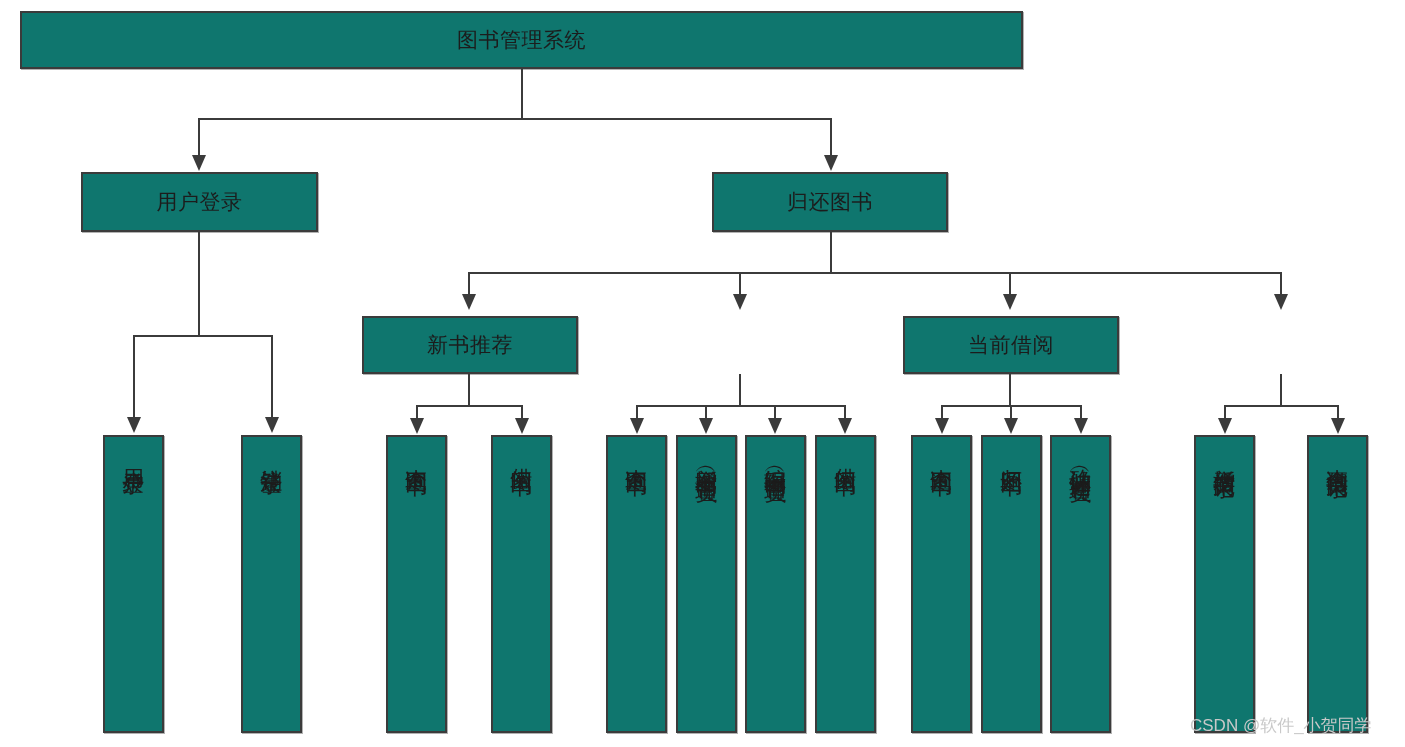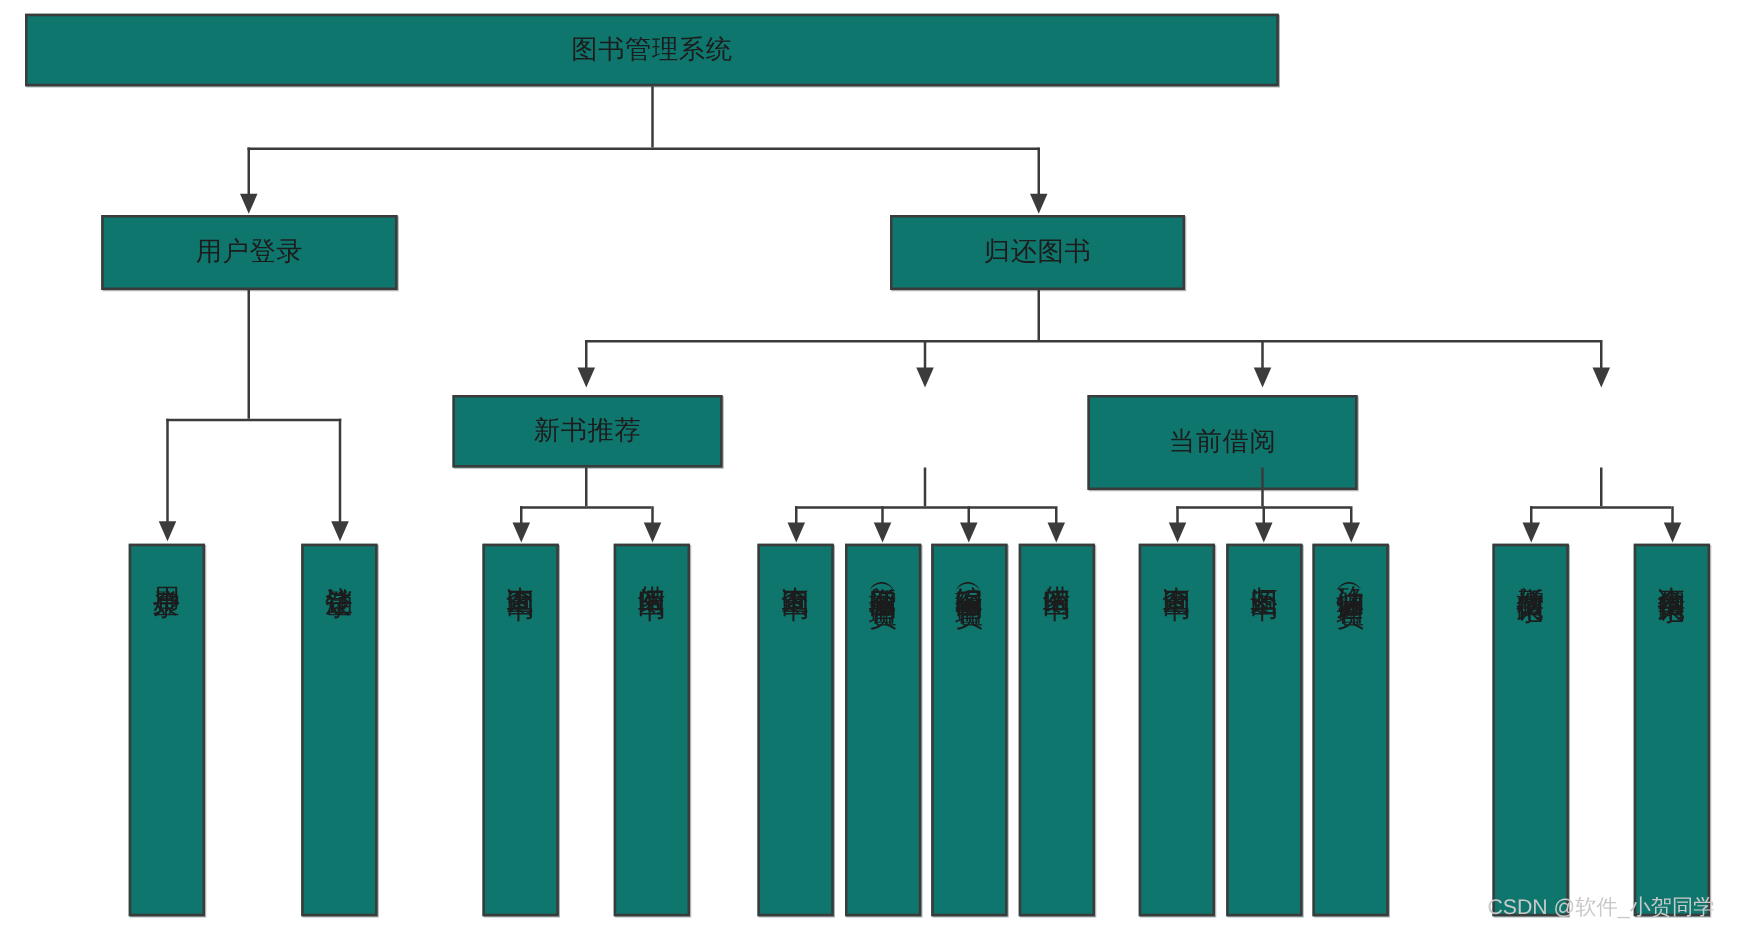--- a/index.html
+++ b/index.html
@@ -117,21 +117,21 @@
   <div class="vline" style="left:739px; top:272px; height:23px;"></div>
   <div class="arrow" style="left:733px; top:294px;"></div>
   <div class="vline" style="left:1009px; top:272px; height:23px;"></div>
   <div class="arrow" style="left:1003px; top:294px;"></div>
   <div class="vline" style="left:1280px; top:272px; height:23px;"></div>
   <div class="arrow" style="left:1274px; top:294px;"></div>
 
   <div class="node" style="left:362px; top:316px; width:216px; height:58px;align-items:center;">
     <span class="node-label">新书推荐</span>
   </div>
-  <div class="node" style="left:870px; top:316px; width:216px; height:76px;">
+  <div class="node" style="left:903px; top:316px; width:216px; height:58px;">
     <span class="node-label">当前借阅</span>
   </div>
 
   <div class="vline" style="left:468px; top:374px; height:31px;"></div>
   <div class="hline" style="left:416px; top:405px; width:105px;"></div>
   <div class="vline" style="left:416px; top:405px; height:14px;"></div>
   <div class="arrow" style="left:410px; top:418px;"></div>
   <div class="vline" style="left:521px; top:405px; height:14px;"></div>
   <div class="arrow" style="left:515px; top:418px;"></div>
 

